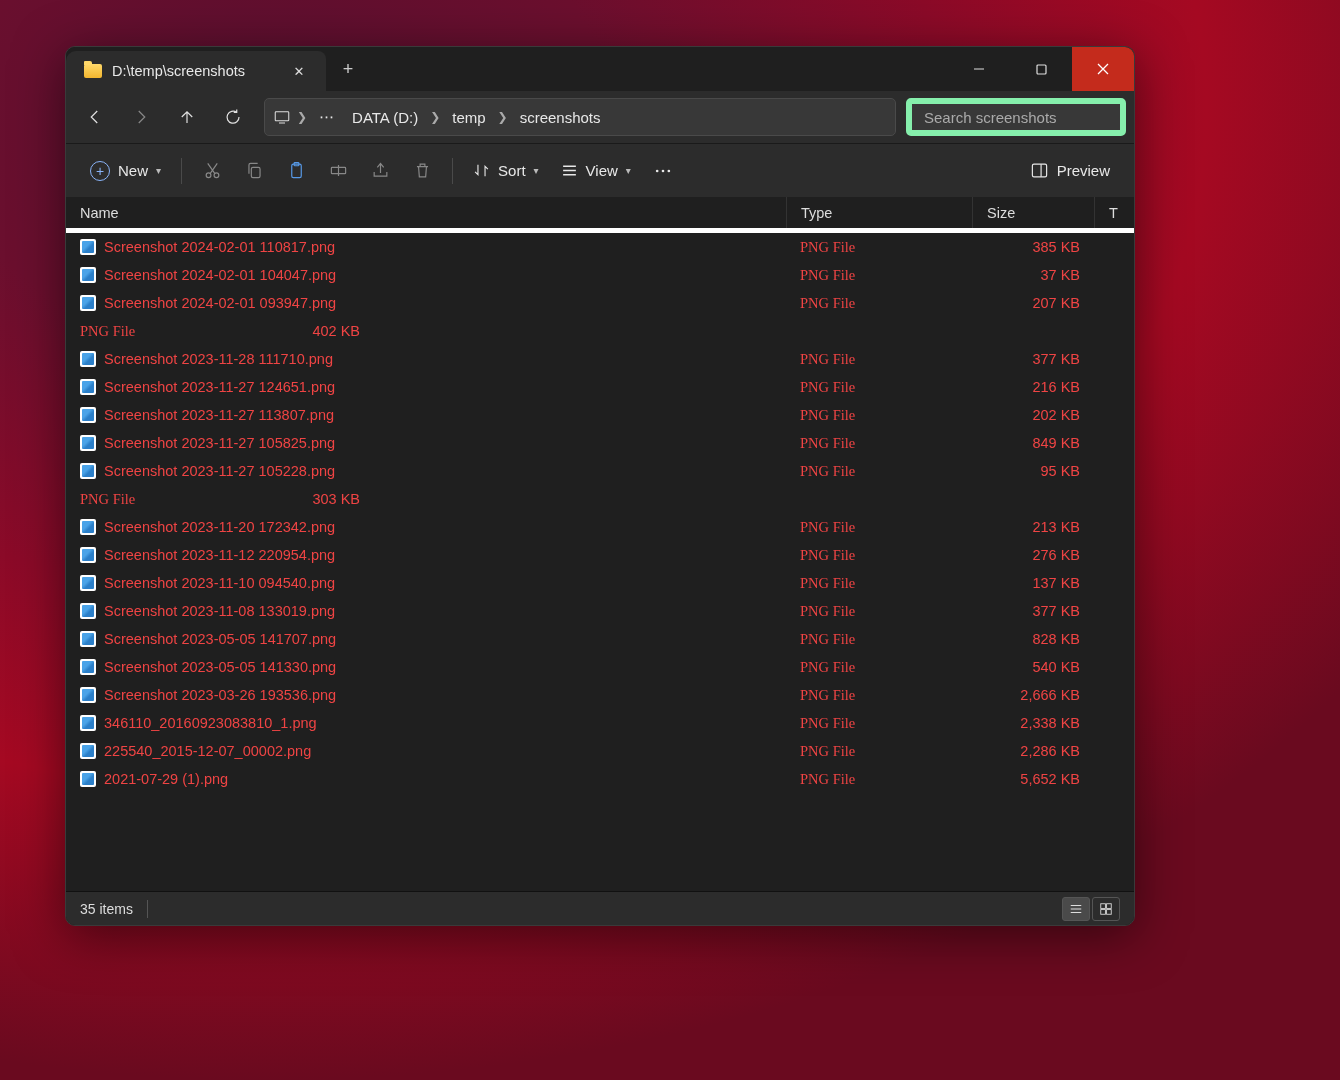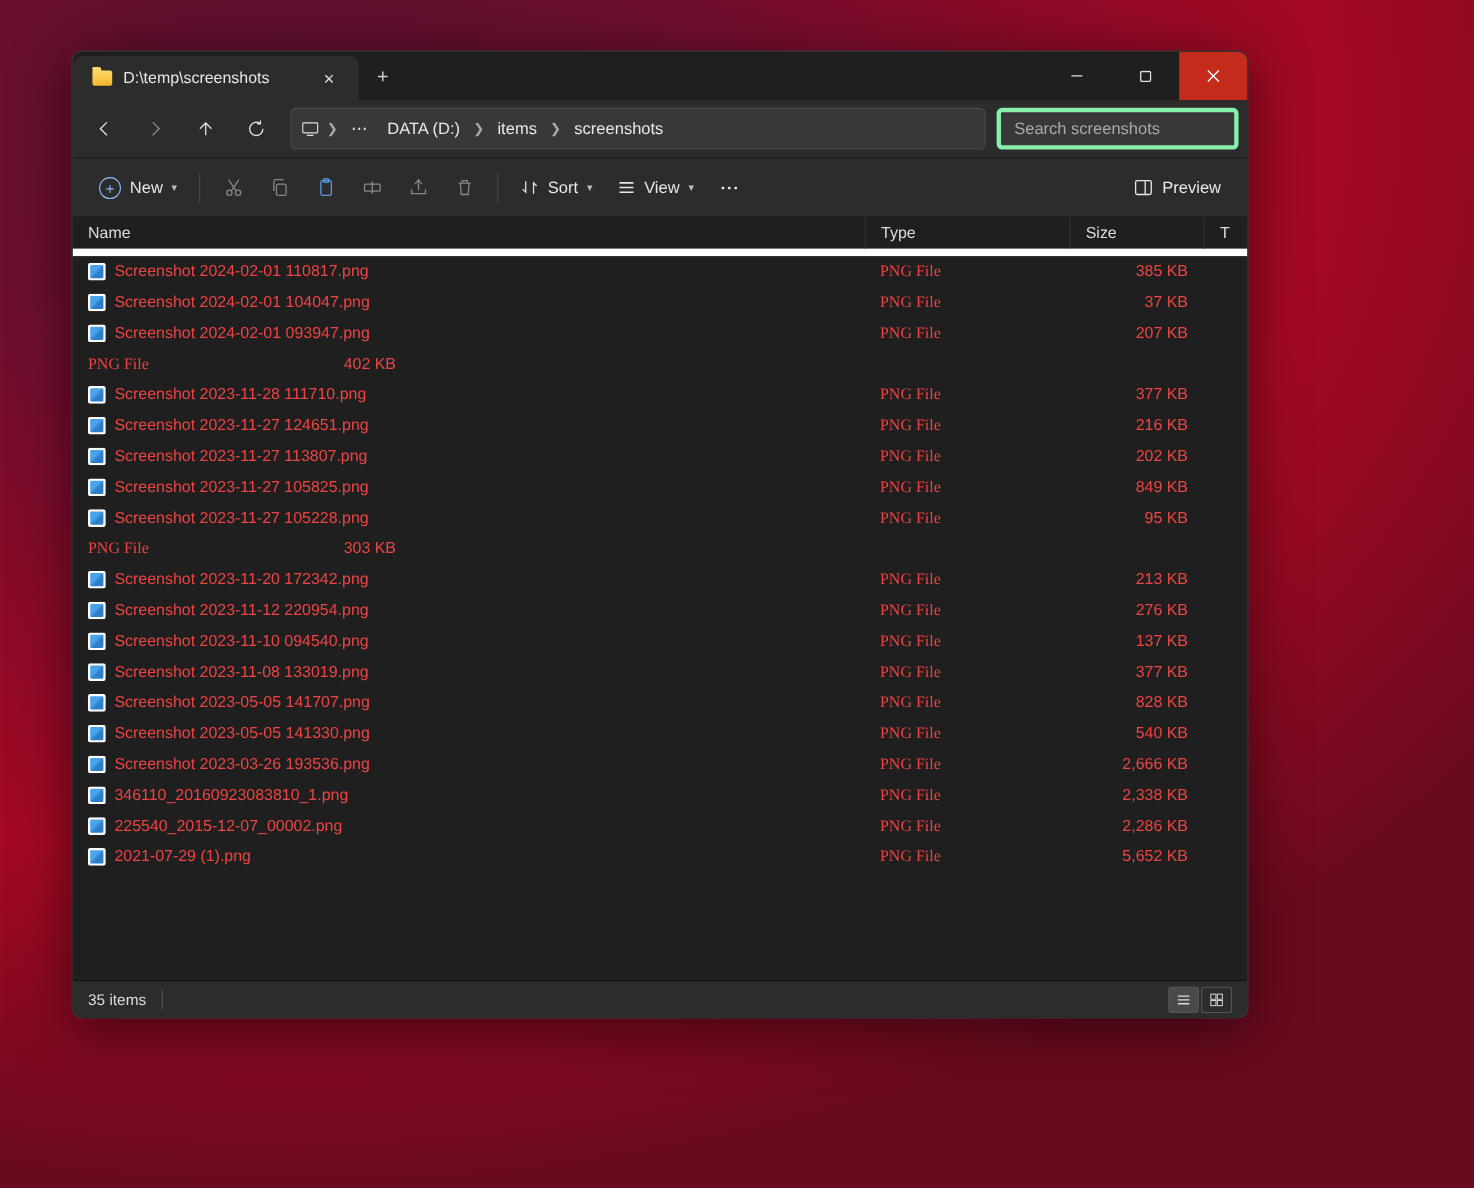--- a/index.html
+++ b/index.html
@@ -67,21 +67,21 @@
     font-size: 15px;
     margin: 0 6px;
   }
   .bc-seg { padding: 4px 8px; border-radius:3px; cursor:pointer; white-space:nowrap;}
   .bc-chev { color:#aaa; padding:0 2px; font-size:12px;}
   .bc-pc { width:22px; height:22px; display:flex; align-items:center; justify-content:center;}
   .searchbox {
     width: 220px;
     height: 38px;
     background: #383838;
-    border: 4px solid #86efac;
+    border: 6px solid #86efac;
     border-radius: 5px;
     display:flex; align-items:center;
     padding: 0 12px;
     color:#aaa;
     font-size:15px;
   }
   
   .toolbar {
     height: 54px;
     background:#2c2c2c;
@@ -94,21 +94,21 @@
   .tbtn.icon-only { width:40px; justify-content:center; padding:0; }
   .tbtn.disabled { color:#888; }
   .tbtn .chev { font-size:10px; color:#bbb;}
   .newbtn-circle { width:20px; height:20px; border:1.5px solid #8ab4f8; border-radius:50%; display:flex; align-items:center; justify-content:center; color:#8ab4f8; font-size:14px; line-height:1;}
   .divider { width:1px; height:26px; background:#4a4a4a; margin:0 8px;}
   .spacer { flex:1; }
   
   .colheaders {
     height: 36px;
     background:#1f1f1f;
-    border-bottom: 7px solid #ffffff;
+    border-bottom: 5px solid #ffffff;
     display:flex; align-items:center;
     font-size:14.5px;
     color:#ddd;
   }
   .col { padding:0 14px; height:100%; display:flex; align-items:center; border-left:1px solid #333; cursor:pointer;}
   .col:first-child { border-left:none; }
   .col.name { width: 720px; }
   .col.type { width: 186px; }
   .col.size { width: 122px; }
   .col.extra { flex:1; }
@@ -203,21 +203,21 @@
       <span class="bc-pc">
         <svg width="18" height="18" viewBox="0 0 24 24">
             <rect x="3" y="5" width="18" height="12" rx="1" fill="none" stroke="#ddd" stroke-width="1.4"></rect>
             <line x1="8" y1="20" x2="16" y2="20" stroke="#ddd" stroke-width="1.4"></line>
           </svg>
       </span>
       <span class="bc-chev">❯</span>
       <span class="bc-seg">⋯</span>
       <span class="bc-seg">DATA (D:)</span>
       <span class="bc-chev">❯</span>
-      <span class="bc-seg">items</span>
+      <span class="bc-seg">temp</span>
       <span class="bc-chev">❯</span>
       <span class="bc-seg">screenshots</span>
     </div>
     <div class="searchbox">
       <span>Search screenshots</span>
     </div>
   </div>
 
   <div class="toolbar">
     <div class="tbtn">

